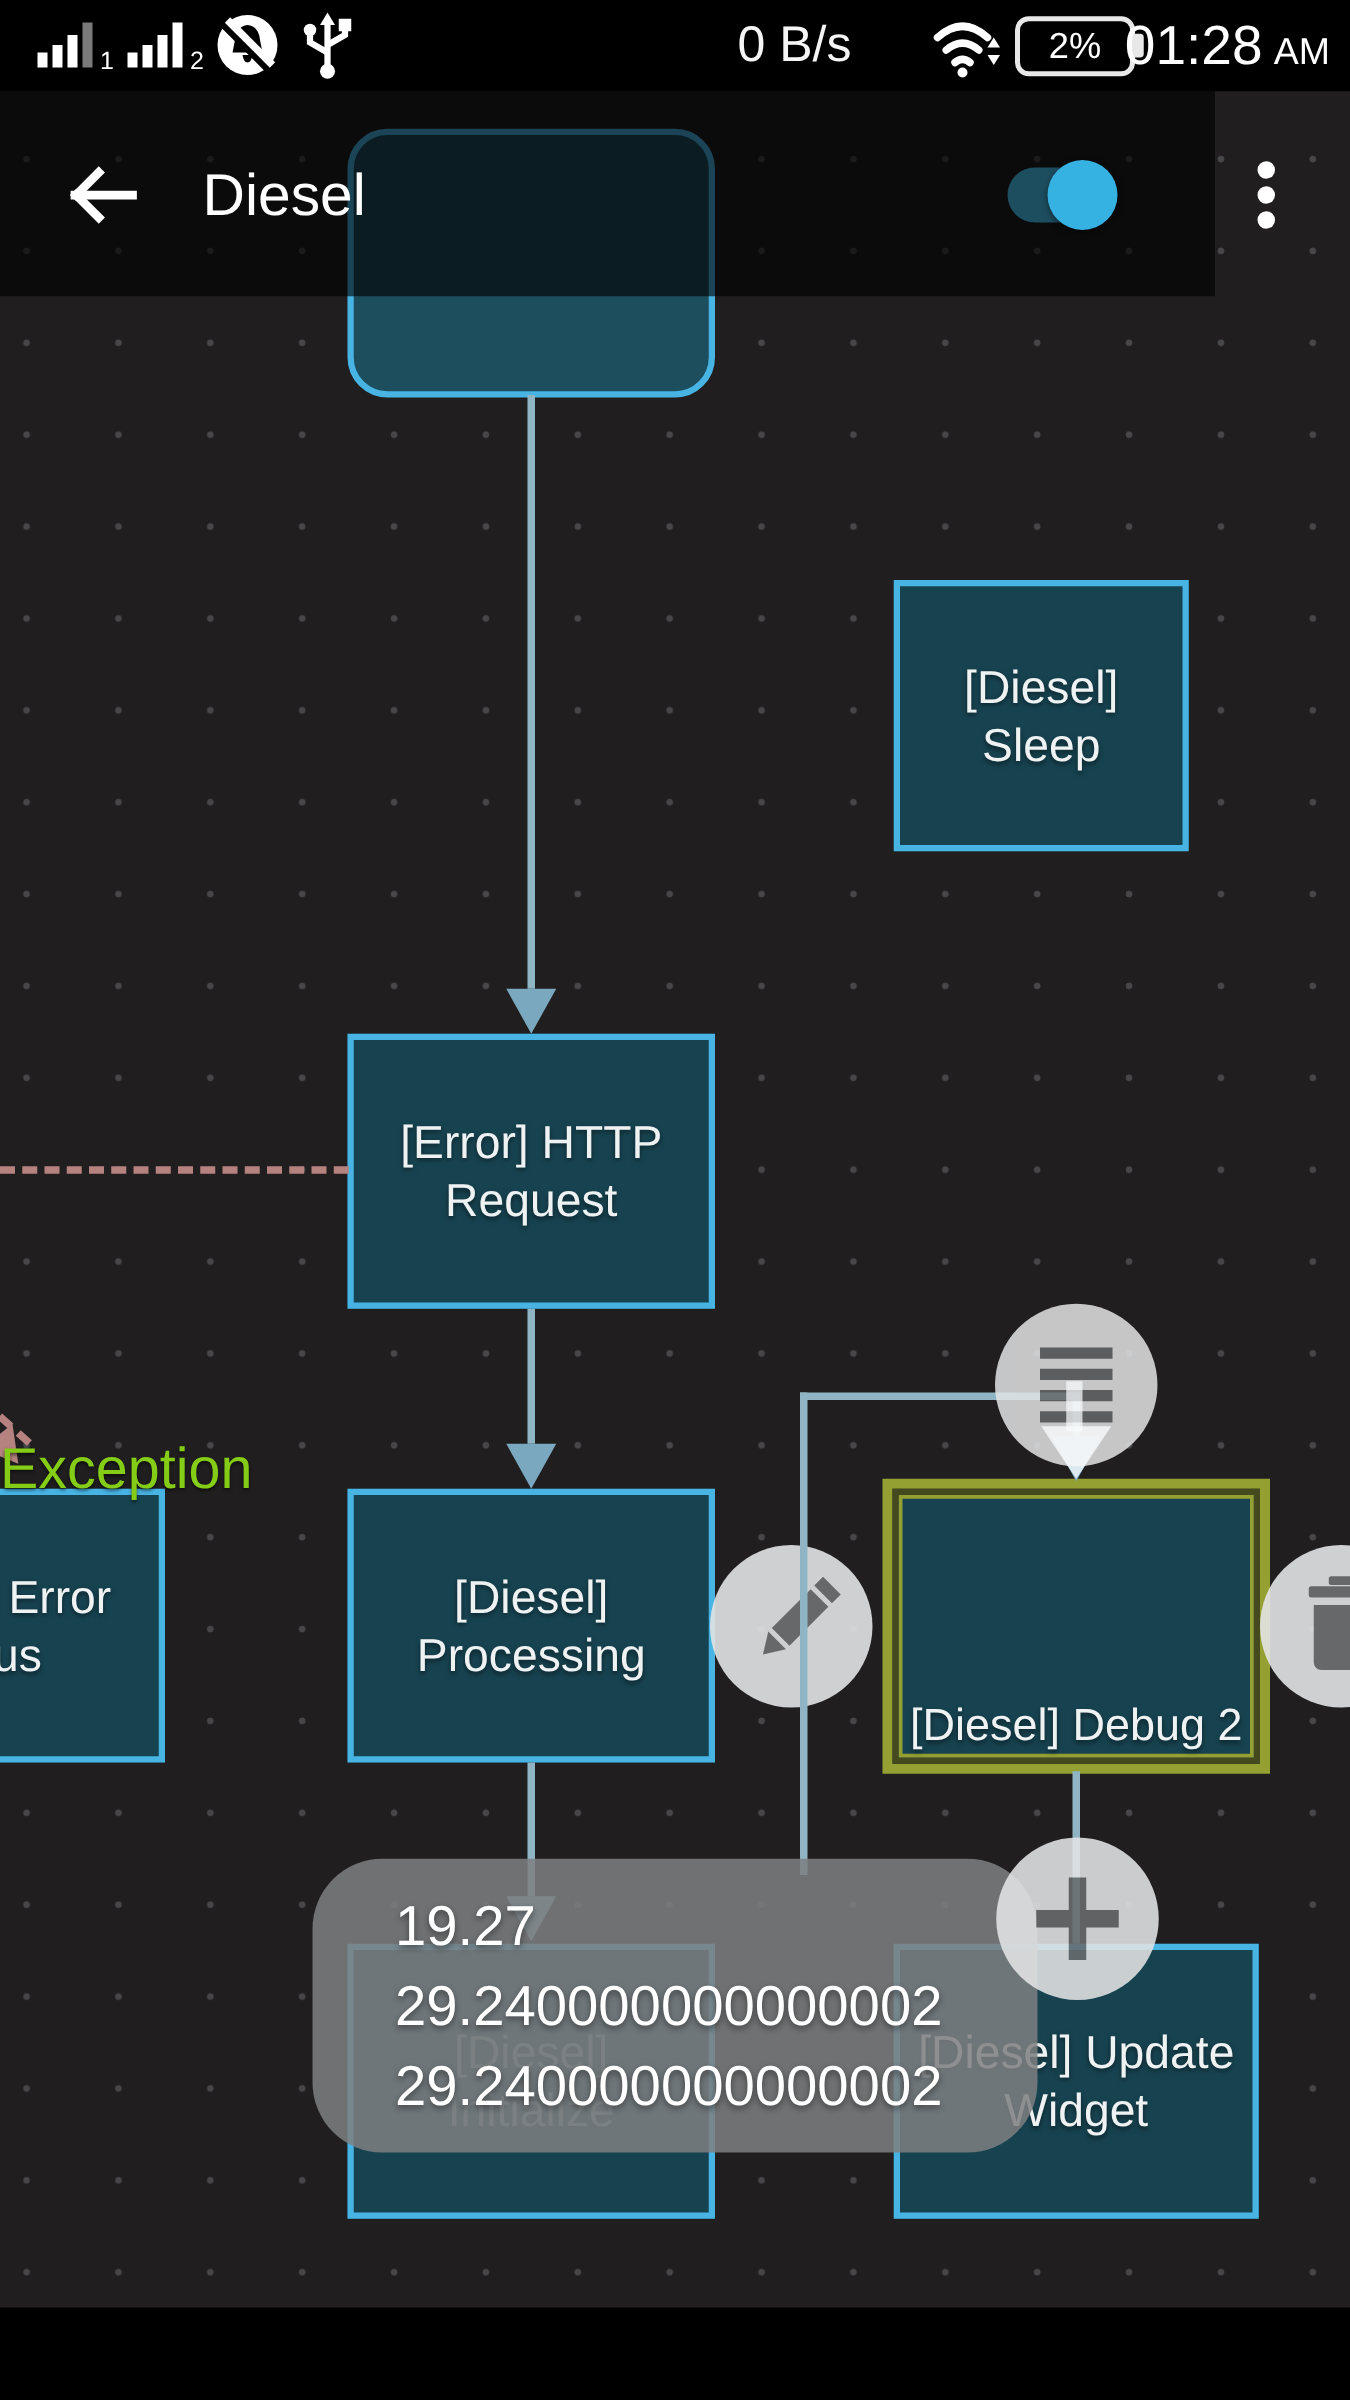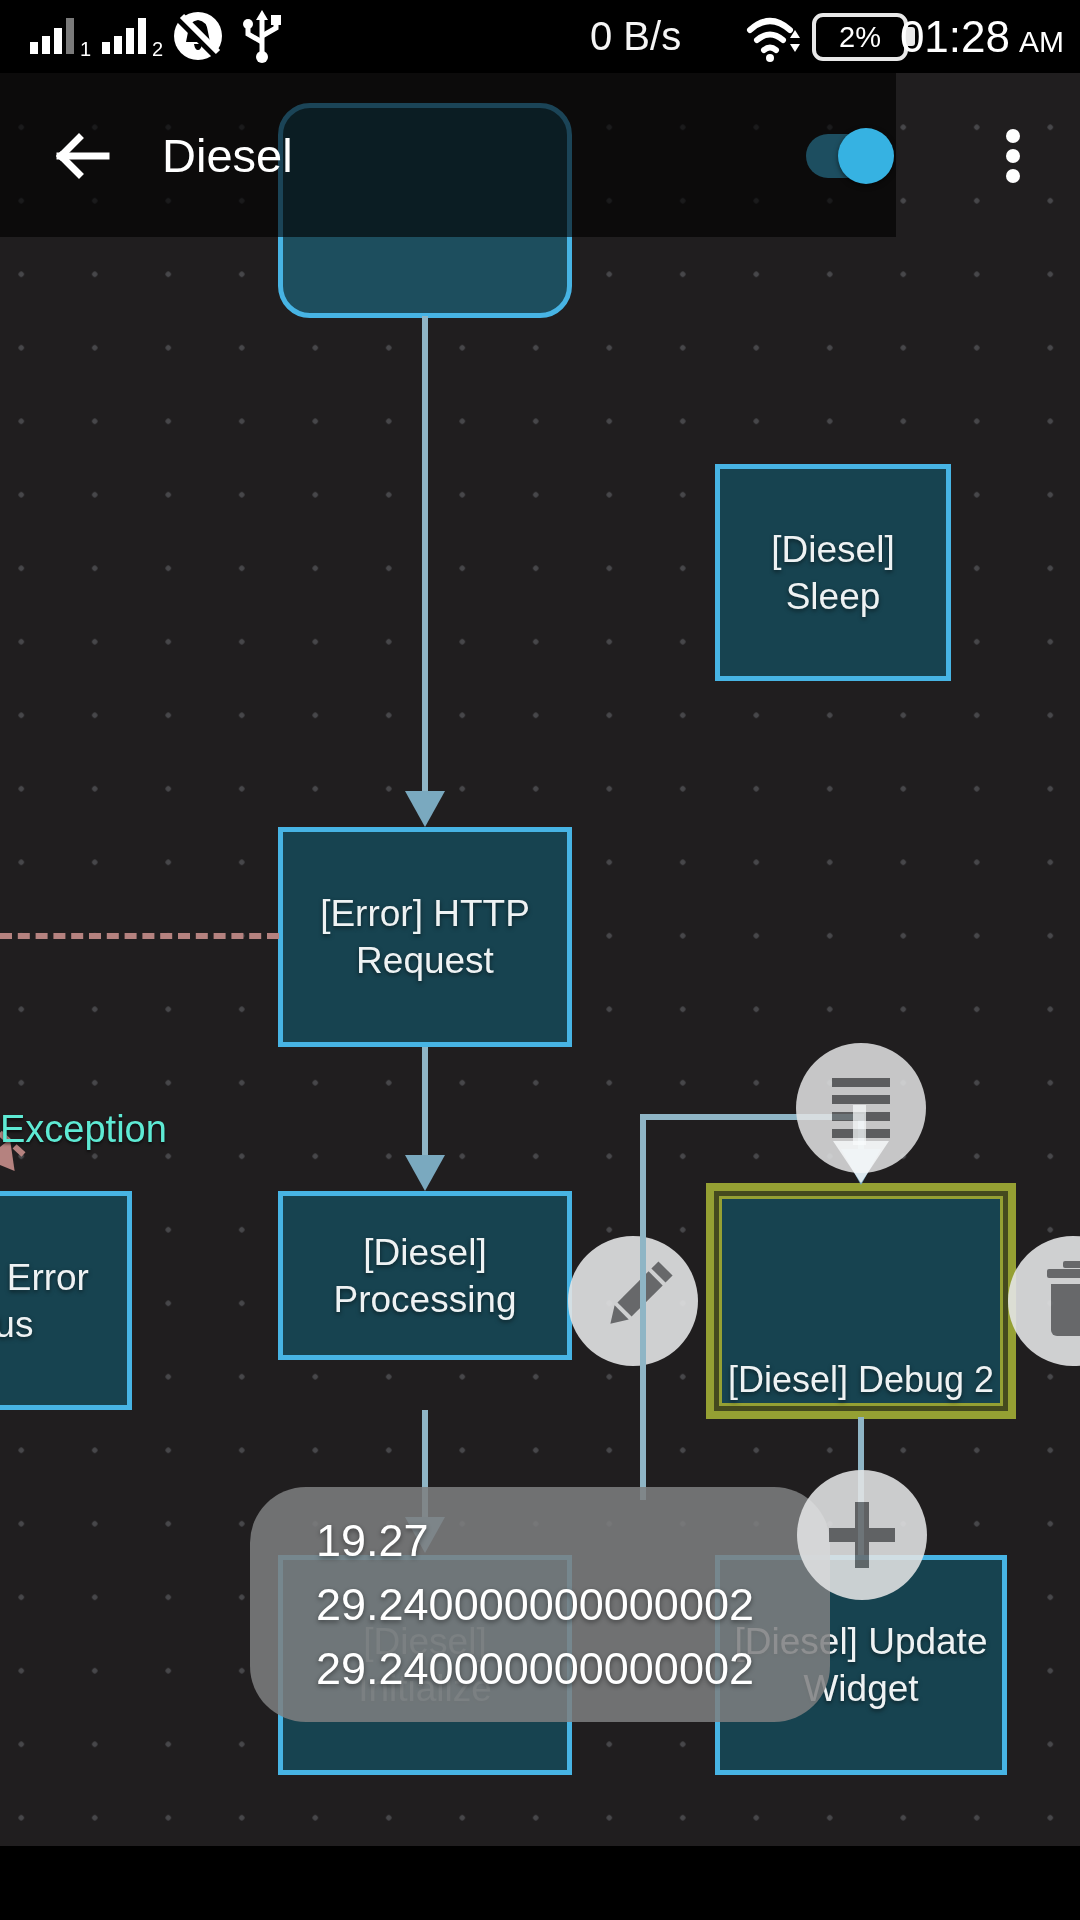--- a/index.html
+++ b/index.html
@@ -39,40 +39,41 @@
     border-left:20px solid transparent;border-right:20px solid transparent;
     border-top:36px solid #7aa9bf;
   }
   .dashed{position:absolute;border-top:6px dashed #b5827f;z-index:4;}
   .pink-arrow{
     position:absolute;width:0;height:0;z-index:4;
     border-left:16px solid transparent;border-right:16px solid transparent;
     border-top:28px solid #b5827f;
   }
   .edge-label{
-    position:absolute;color:#5eead4;font-size:38px;z-index:4;
+    position:absolute;color:#84cc16;font-size:46px;z-index:4;
     text-shadow:0 2px 3px rgba(0,0,0,.6);
+    margin-top:39px;
   }
   
   .circle{
     position:absolute;width:130px;height:130px;border-radius:50%;
     background:#e3e4e5;
   }
   
   .toast{
     position:absolute;left:250px;top:1487px;width:580px;height:235px;z-index:7;
     background:rgba(126,127,128,.86);border-radius:56px;
     color:#fff;font-size:45px;line-height:64px;
     display:flex;flex-direction:column;justify-content:center;
     padding-left:66px;box-sizing:border-box;
     text-shadow:0 2px 5px rgba(0,0,0,.45);
   }
   
   .status-bar{position:absolute;left:0;top:0;width:1080px;height:73px;background:#000;z-index:10;color:#f5f5f5;}
-  .app-bar{position:absolute;left:0;top:73px;width:896px;height:164px;background:rgba(0,0,0,.62);z-index:10;}
+  .app-bar{position:absolute;left:0;top:73px;width:972px;height:164px;background:rgba(0,0,0,.62);z-index:10;}
   .bottom-bar{position:absolute;left:0;bottom:0;width:1080px;height:74px;background:#000;z-index:10;}
   .sb-text{position:absolute;font-size:40px;color:#f5f5f5;}
   .title{position:absolute;left:162px;top:128px;font-size:47px;color:#fff;}
   .switch-track{position:absolute;left:806px;top:134px;width:84px;height:44px;border-radius:22px;background:#1d4e60;}
   .switch-thumb{position:absolute;left:838px;top:128px;width:56px;height:56px;border-radius:50%;background:#36b2e2;box-shadow:0 2px 5px rgba(0,0,0,.5);}
   .dot{position:absolute;width:14px;height:14px;border-radius:50%;background:#fff;left:1006px;}
   .battery{
     position:absolute;left:812px;top:13px;width:88px;height:40px;
     border:4px solid #e8e8e8;border-radius:11px;
     display:flex;align-items:center;justify-content:center;
@@ -98,21 +99,21 @@
 
   <div class="node" style="left:278px;top:827px;width:294px;height:220px;">
     <span class="node-label">[Error] HTTP Request</span>
   </div>
 
 
   <div class="node" style="left:-170px;top:1191px;width:302px;height:219px;">
     <span class="node-label">[Diesel] Error Status</span>
   </div>
 
-  <div class="node" style="left:278px;top:1191px;width:294px;height:169px;">
+  <div class="node" style="left:278px;top:1191px;width:294px;height:219px;">
     <span class="node-label">[Diesel] Processing</span>
   </div>
 
   <div class="node sel" style="left:706px;top:1183px;width:310px;height:236px;z-index:2;">
     <div class="sel-mid">
       <div class="sel-inner">
         <span class="node-label">[Diesel] Debug 2</span>
       </div>
     </div>
   </div>

